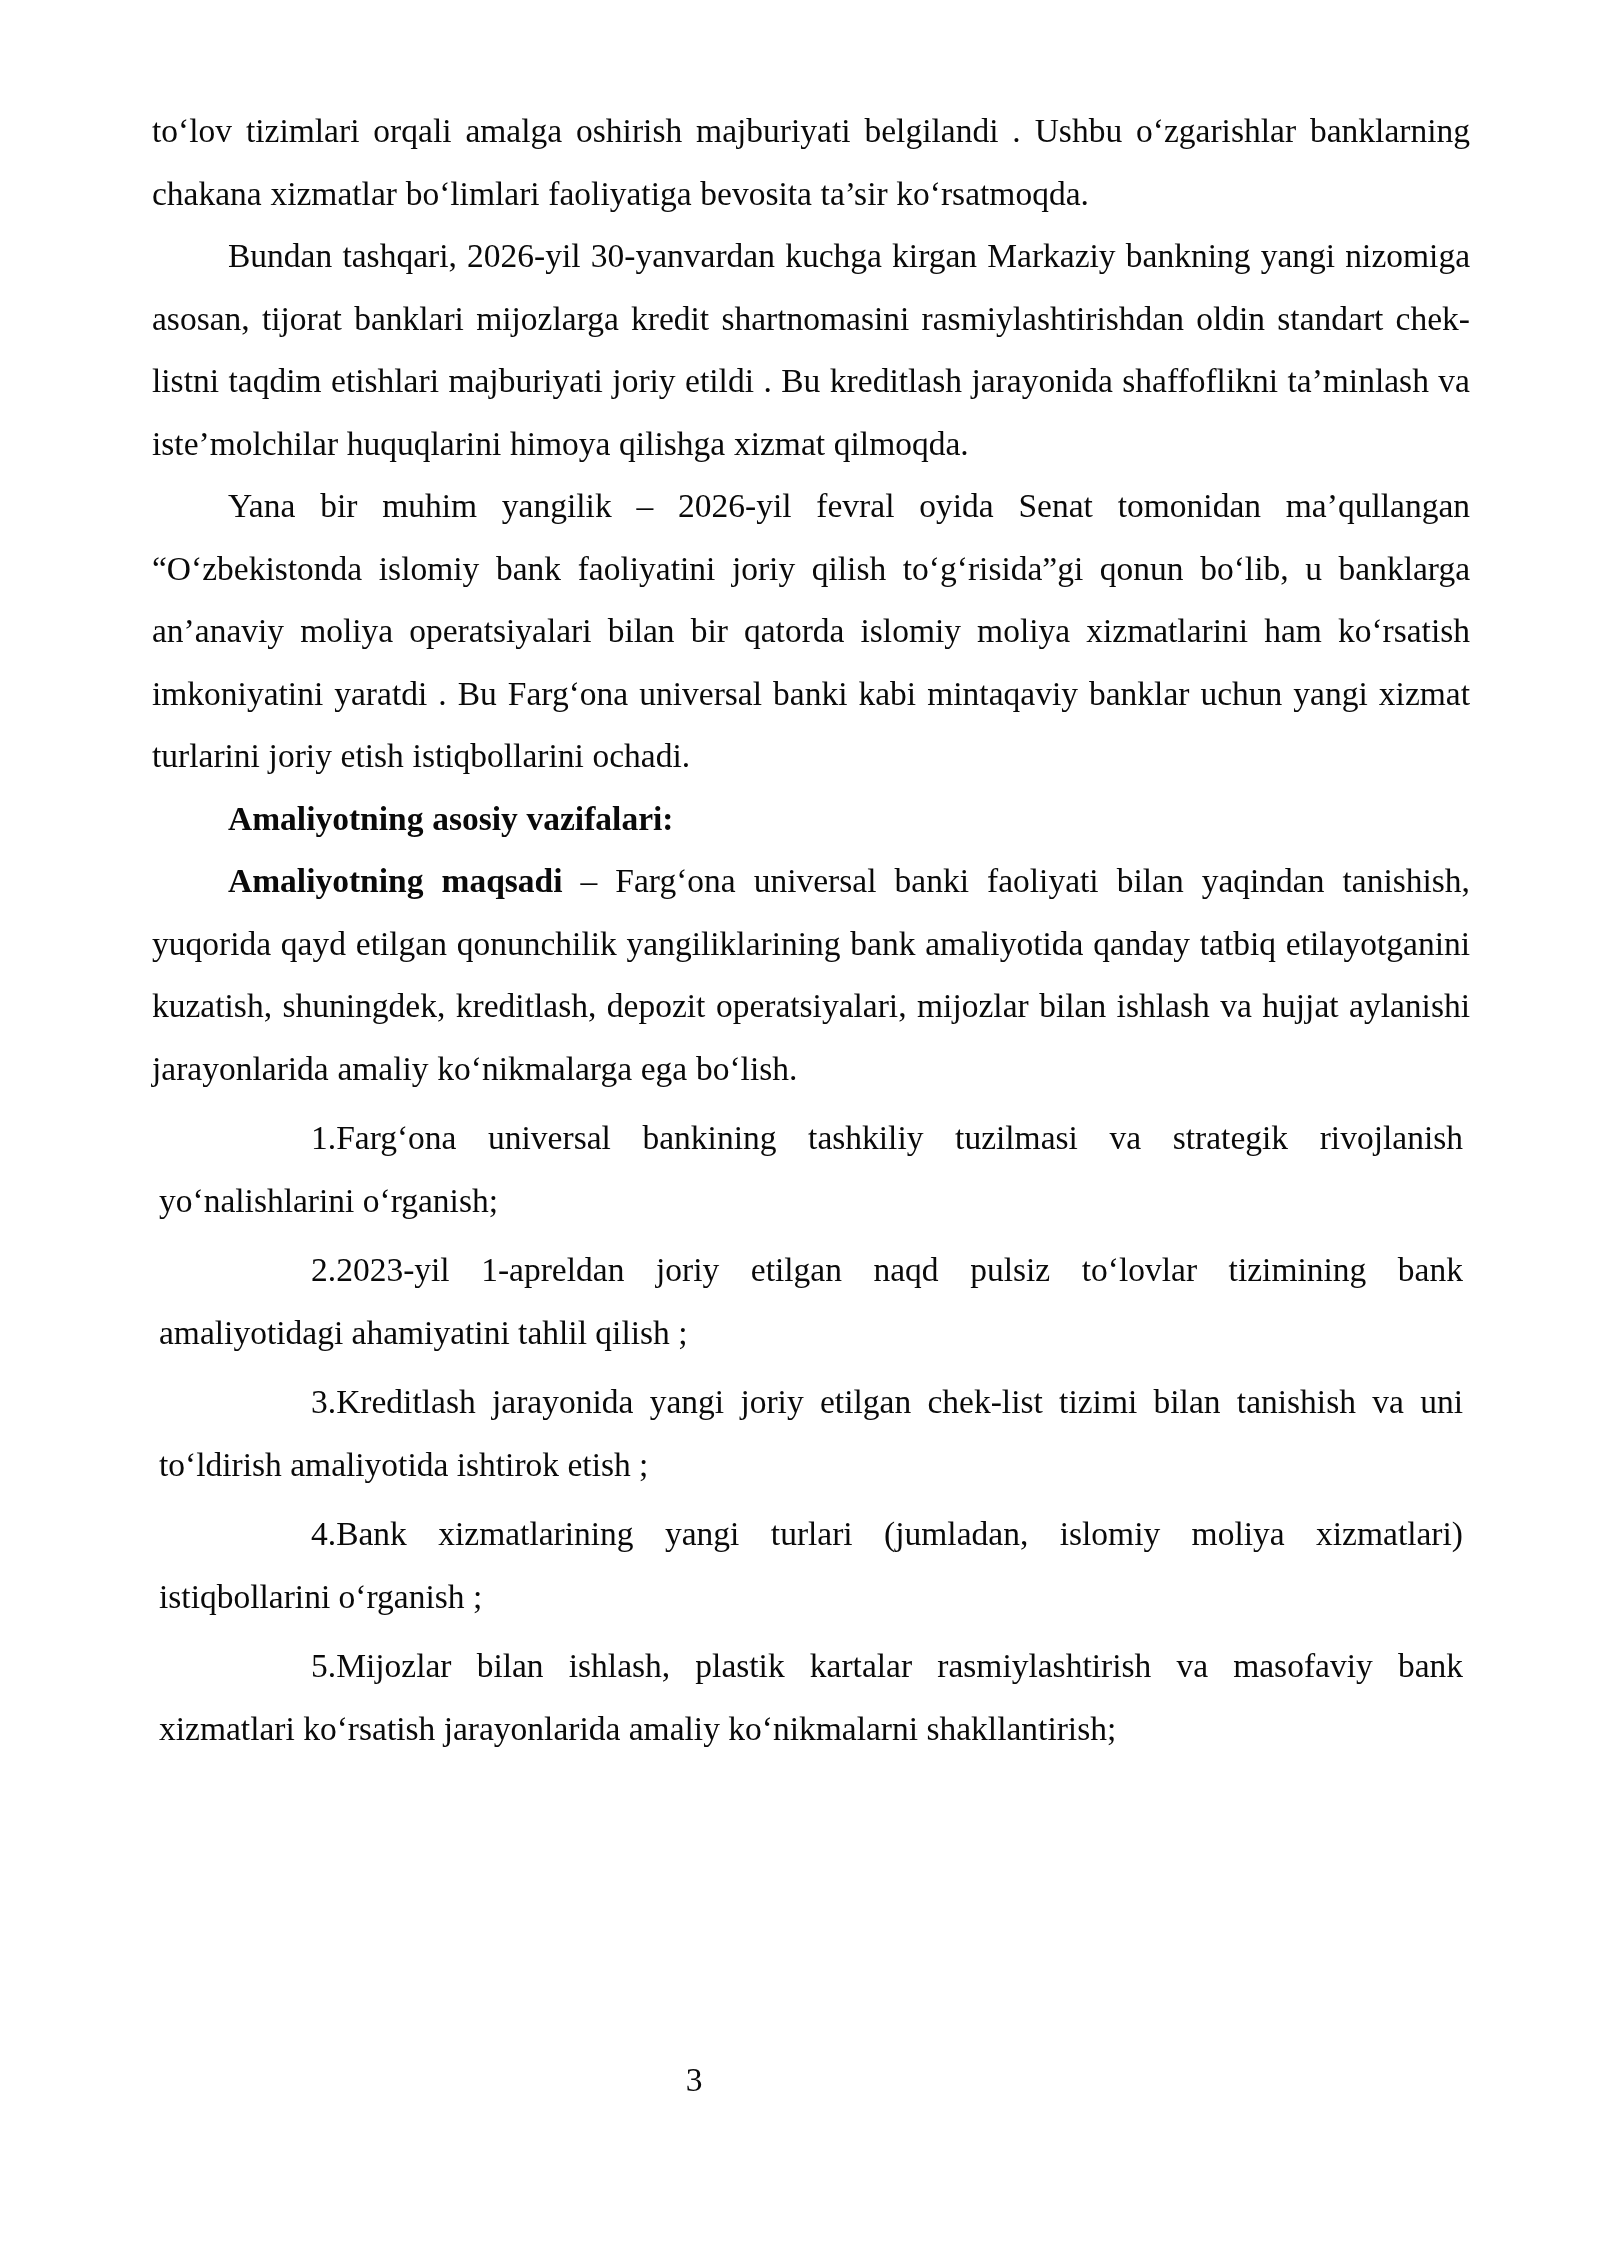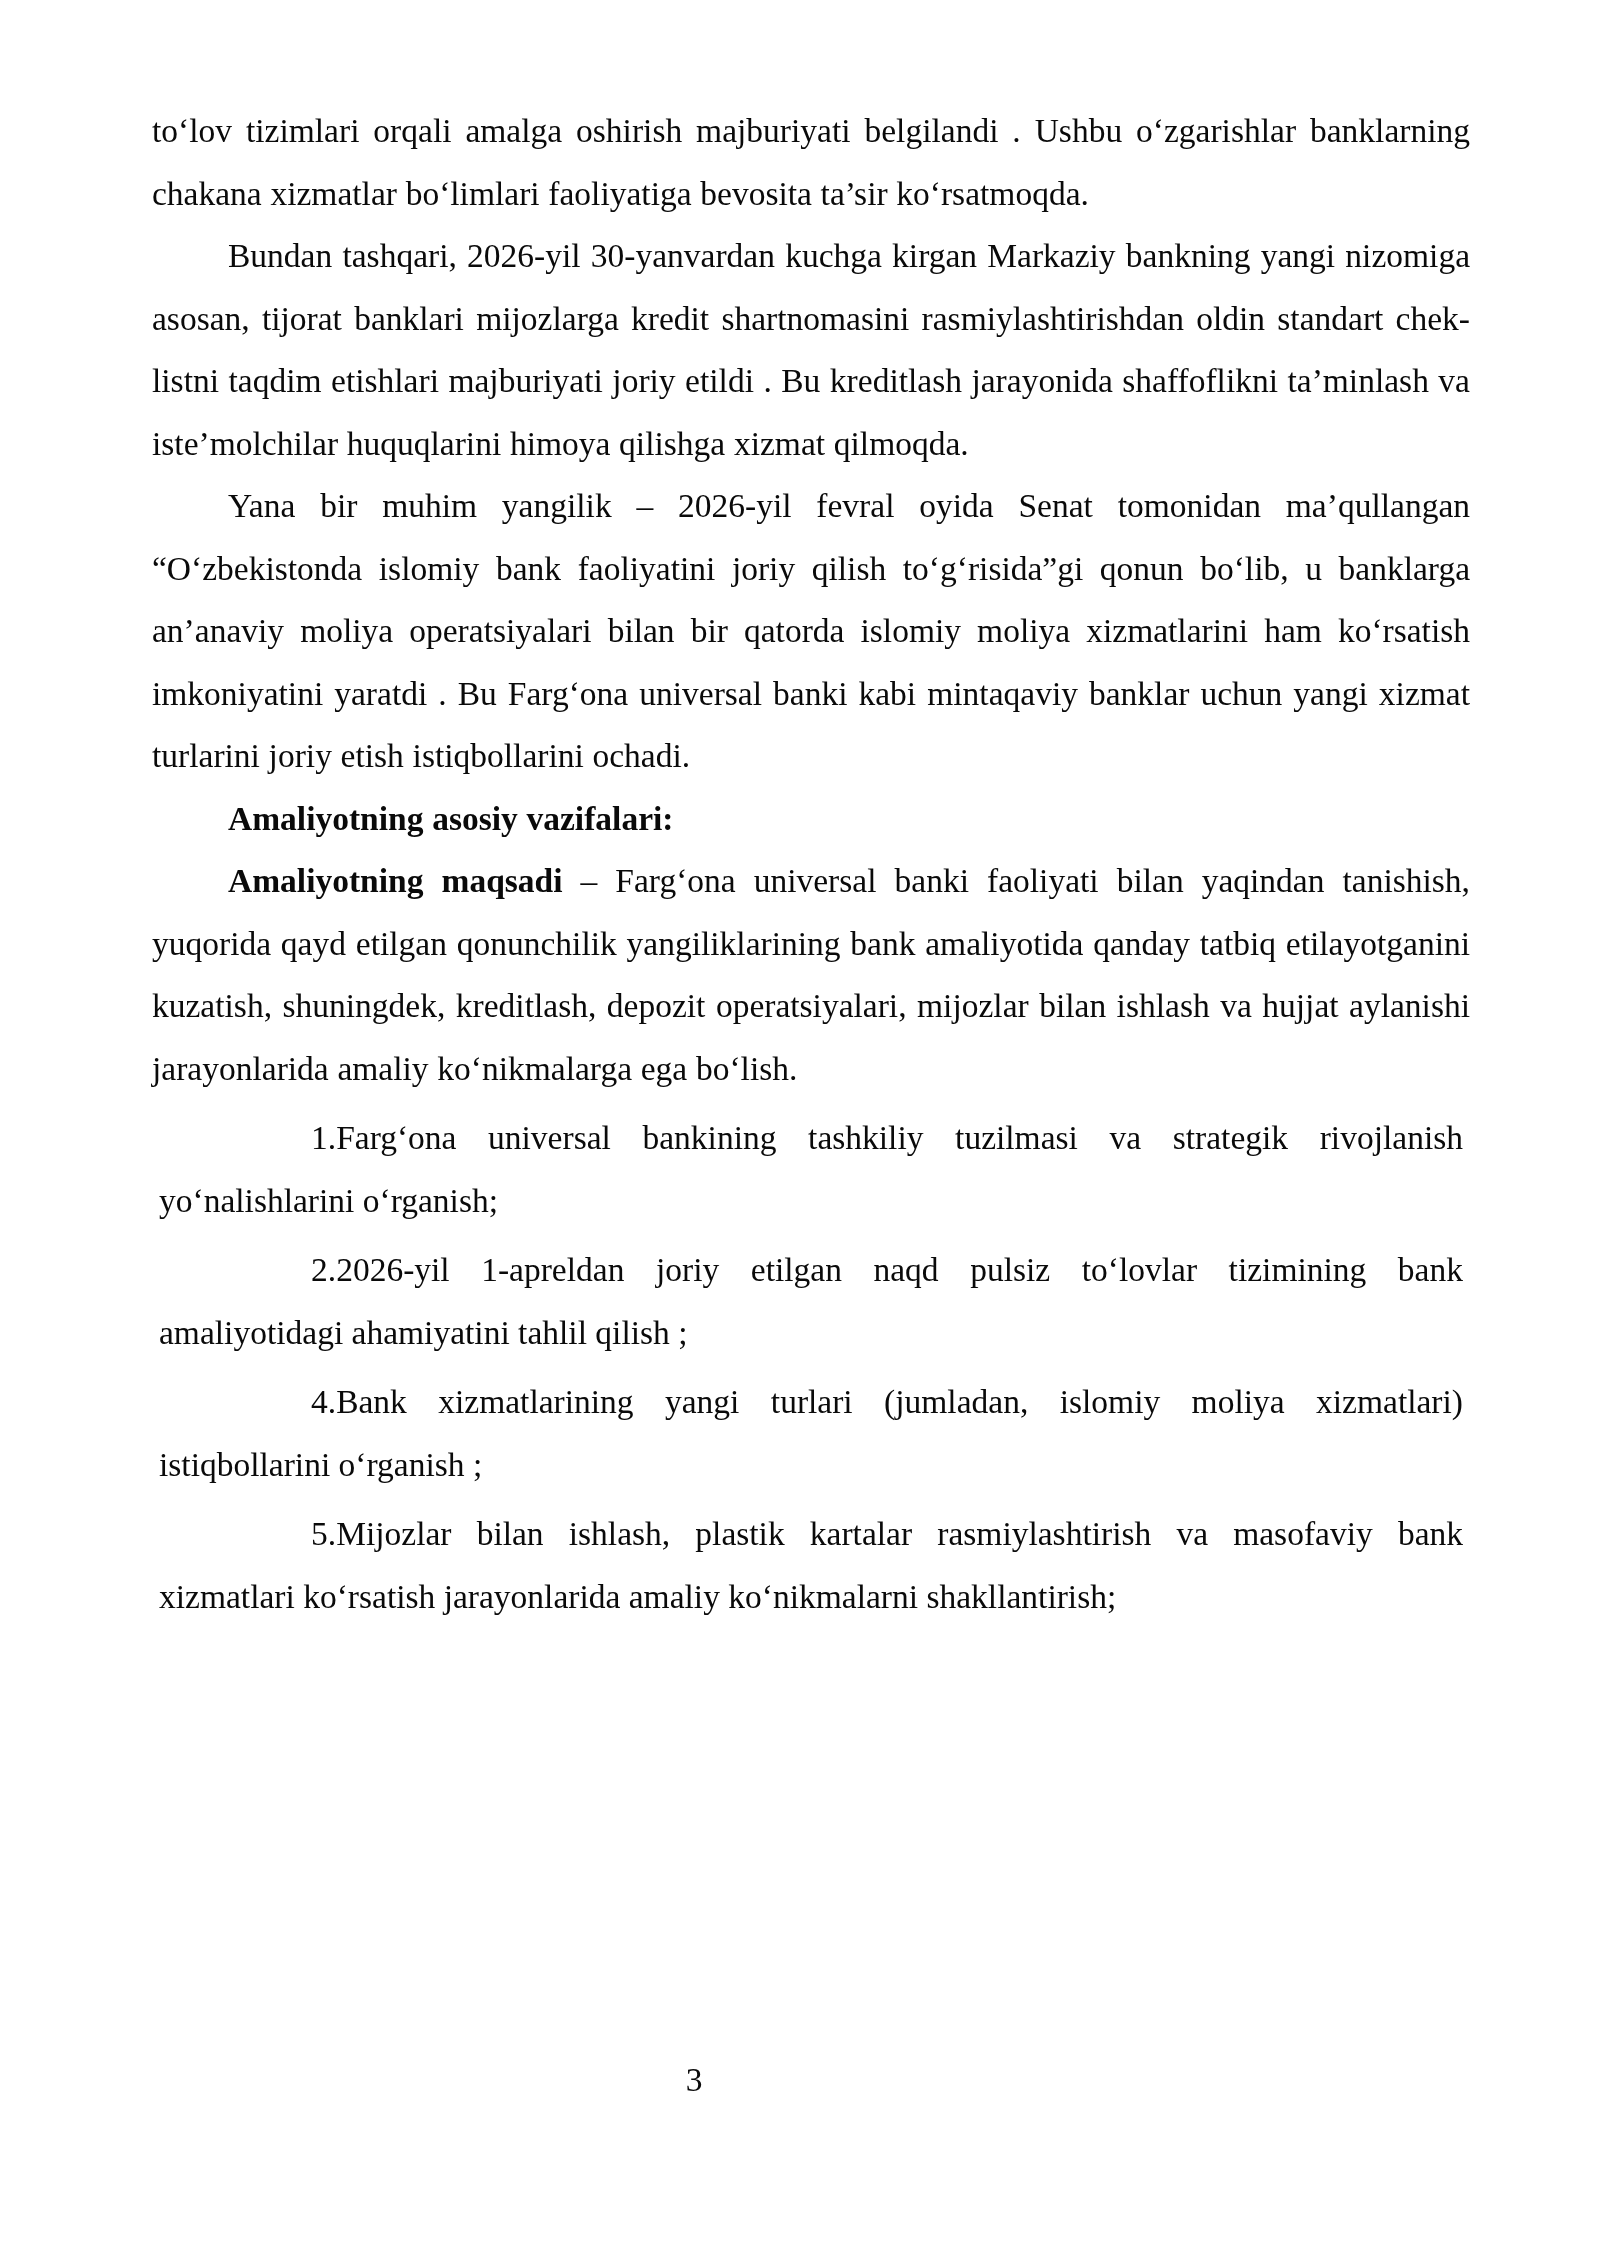--- a/index.html
+++ b/index.html
@@ -73,22 +73,23 @@
     <p class="para">Bundan tashqari, 2026-yil 30-yanvardan kuchga kirgan Markaziy bankning yangi nizomiga asosan, tijorat banklari mijozlarga kredit shartnomasini rasmiylashtirishdan oldin standart chek-listni taqdim etishlari majburiyati joriy etildi . Bu kreditlash jarayonida shaffoflikni ta’minlash va iste’molchilar huquqlarini himoya qilishga xizmat qilmoqda.</p>
 
     <p class="para">Yana bir muhim yangilik – 2026-yil fevral oyida Senat tomonidan ma’qullangan “O‘zbekistonda islomiy bank faoliyatini joriy qilish to‘g‘risida”gi qonun bo‘lib, u banklarga an’anaviy moliya operatsiyalari bilan bir qatorda islomiy moliya xizmatlarini ham ko‘rsatish imkoniyatini yaratdi . Bu Farg‘ona universal banki kabi mintaqaviy banklar uchun yangi xizmat turlarini joriy etish istiqbollarini ochadi.</p>
 
     <p class="para"><span class="bold">Amaliyotning asosiy vazifalari:</span></p>
 
     <p class="para"><span class="bold">Amaliyotning maqsadi</span><span> – Farg‘ona universal banki faoliyati bilan yaqindan tanishish, yuqorida qayd etilgan qonunchilik yangiliklarining bank amaliyotida qanday tatbiq etilayotganini kuzatish, shuningdek, kreditlash, depozit operatsiyalari, mijozlar bilan ishlash va hujjat aylanishi jarayonlarida amaliy ko‘nikmalarga ega bo‘lish.</span></p>
 
     <p class="listitem"><span class="num">1.</span><span>Farg‘ona universal bankining tashkiliy tuzilmasi va strategik rivojlanish yo‘nalishlarini o‘rganish;</span></p>
 
-    <p class="listitem"><span class="num">2.</span><span>2026-yil 1-apreldan joriy etilgan naqd pulsiz to‘lovlar tizimining bank amaliyotidagi ahamiyatini tahlil qilish ;</span></p>
+    <p class="listitem"><span class="num">2.</span><span>2023-yil 1-apreldan joriy etilgan naqd pulsiz to‘lovlar tizimining bank amaliyotidagi ahamiyatini tahlil qilish ;</span></p>
 
+    <p class="listitem"><span class="num">3.</span><span>Kreditlash jarayonida yangi joriy etilgan chek-list tizimi bilan tanishish va uni to‘ldirish amaliyotida ishtirok etish ;</span></p>
 
     <p class="listitem"><span class="num">4.</span><span>Bank xizmatlarining yangi turlari (jumladan, islomiy moliya xizmatlari) istiqbollarini o‘rganish ;</span></p>
 
     <p class="listitem"><span class="num">5.</span><span>Mijozlar bilan ishlash, plastik kartalar rasmiylashtirish va masofaviy bank xizmatlari ko‘rsatish jarayonlarida amaliy ko‘nikmalarni shakllantirish;</span></p>
 
   </div>
 
   <div class="page-number">3</div>
 </div>
 

